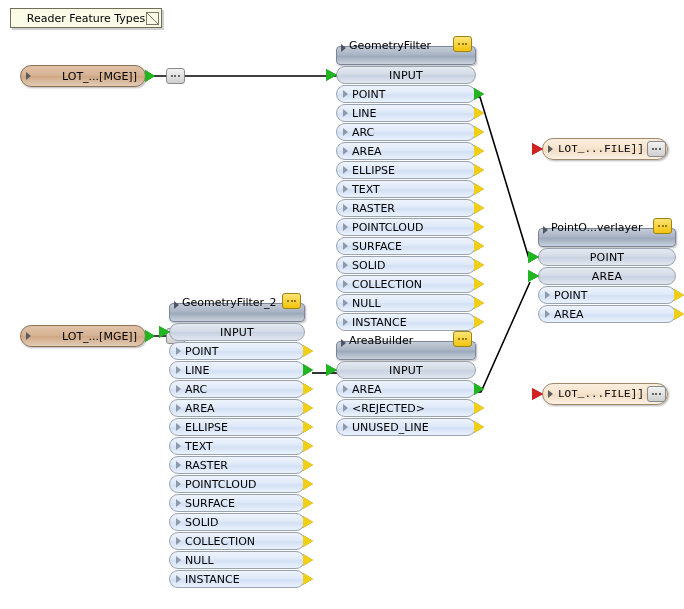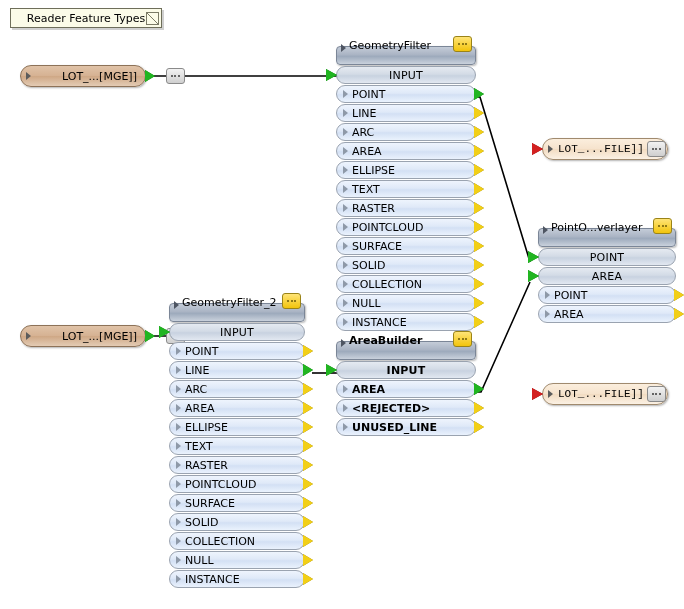--- a/index.html
+++ b/index.html
@@ -371,21 +371,21 @@
           <span class="pt-tri"></span>
           <span class="pt-label">NULL</span>
           <span class="out-flag"></span>
         </div>
         <div class="xf-port">
           <span class="pt-tri"></span>
           <span class="pt-label">INSTANCE</span>
           <span class="out-flag"></span>
         </div>
       </div>
-      <div class="xf" style="left: 336px; top: 341px; width: 140px; font-weight: bold;">
+      <div class="xf" style="left: 336px; top: 341px; width: 140px;">
         <div class="xf-header">
           <span class="tri-sm"></span>
           <span class="xf-title">AreaBuilder</span>
           <span class="dots-btn yellow">
             <i></i>
             <i></i>
             <i></i>
           </span>
         </div>
         <div class="xf-port input">

